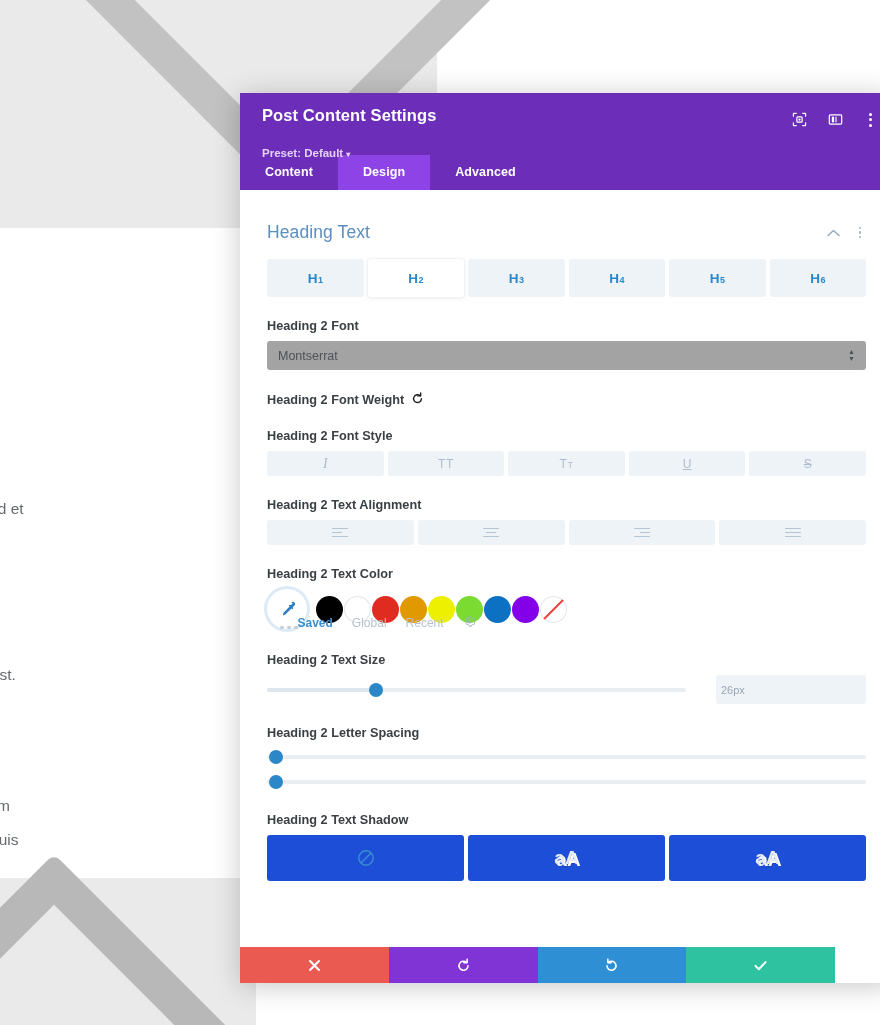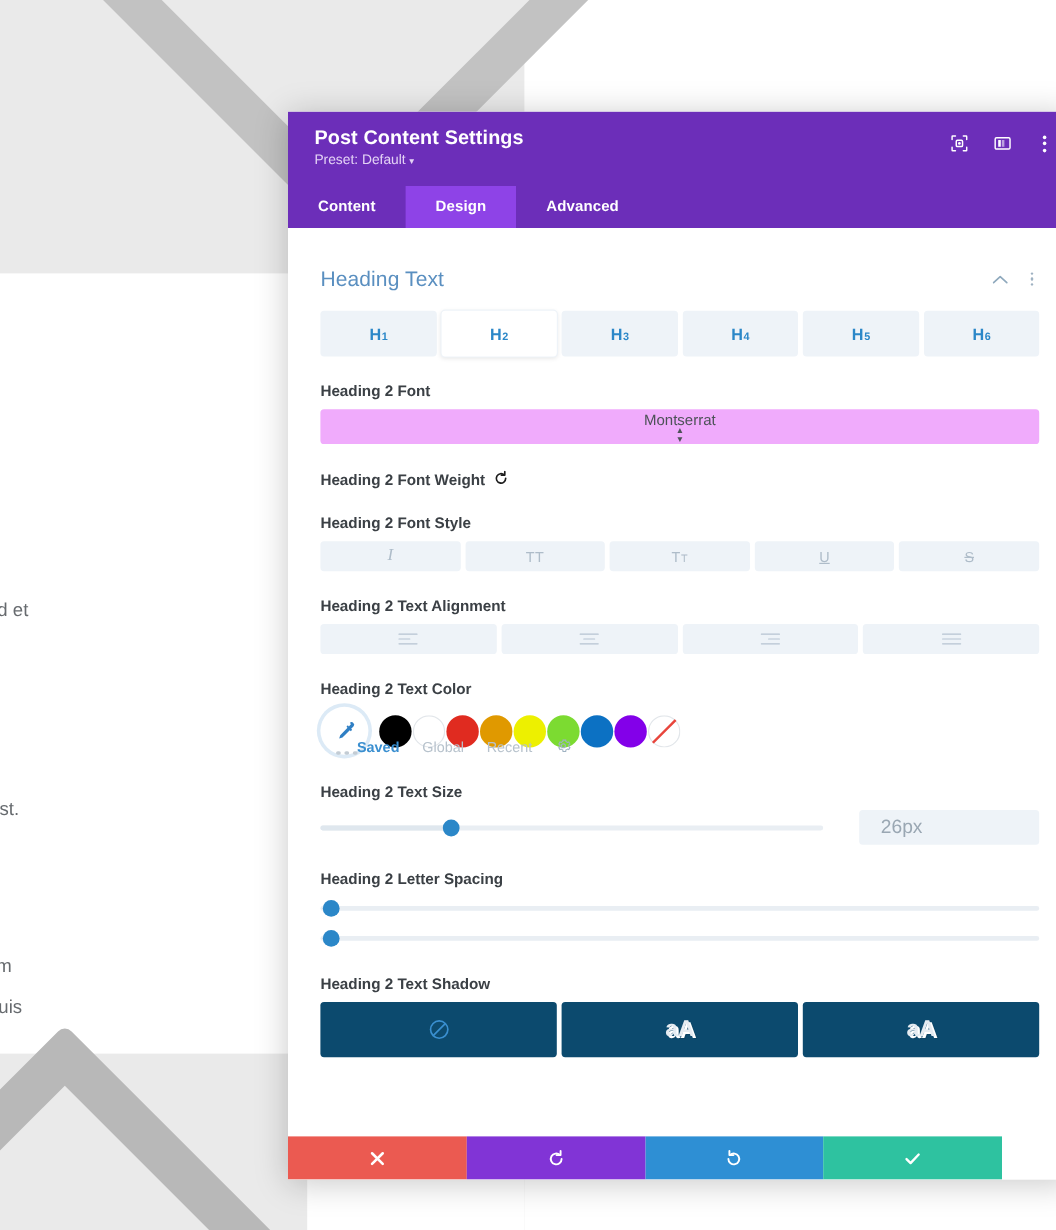--- a/index.html
+++ b/index.html
@@ -64,21 +64,21 @@
     background:#ffffff;
     box-shadow:0 3px 26px rgba(0,0,0,0.22);
     overflow:hidden;
     display:flex; flex-direction:column;
   }
   .m-header{
     background:#6c2eb9; height:62px; position:relative;
     padding:13px 18px 0 22px; flex:0 0 auto;
   }
   .m-title{ color:#fff; font-size:16.5px; font-weight:bold; letter-spacing:.1px; }
-  .m-preset{ color:#e3d2f5; font-size:11.5px; margin-top:3px; }
+  .m-preset{ color:#e3d2f5; font-size:11.5px; margin-top:22px;font-weight:bold; }
   .m-preset .caret{ font-size:8px; margin-left:3px; }
   .m-hdr-icons{ position:absolute; right:16px; top:18px; display:flex; gap:19px; align-items:center; }
   .hicon{ width:17px; height:17px; display:flex; align-items:center; justify-content:center; cursor:pointer; }
   .hicon svg{ display:block; }
   .kebab{ display:flex; flex-direction:column; gap:2.5px; align-items:center; justify-content:center; width:14px; height:17px; cursor:pointer; }
   .kebab i{ width:3px; height:3px; border-radius:50%; background:#fff; display:block; }
 
   .m-tabs{
     background:#6c2eb9; height:35px; display:flex; flex:0 0 auto;
   }
@@ -114,23 +114,23 @@
   .h-tab.active{ background:#ffffff; box-shadow:0 0 0 1px #eef3f8, 0 1px 4px rgba(0,0,0,0.12); }
   .h-tab sub{ font-size:9px; vertical-align:baseline; position:relative; top:2px; left:0.5px; }
 
   .fld-label{
     color:#3b4045; font-size:12.7px; font-weight:bold;
     margin:22px 0 8px 0; display:flex; align-items:center; gap:7px;
   }
   .reset-ic{ color:#2b2b2b; font-size:13px; line-height:1; cursor:pointer; display:inline-block; }
 
   .sel{
-    height:29px; background:#f0abfc; border-radius:3px;
-    display:flex; align-items:center; justify-content:flex-end;
-    padding:0 11px; color:#4c5257; font-size:12.5px; cursor:pointer;flex-direction:column;
+    height:29px; background:#a3a3a3; border-radius:3px;
+    display:flex; align-items:center; justify-content:space-between;
+    padding:0 11px; color:#4c5257; font-size:12.5px; cursor:pointer;
   }
   .sel .arrows{ display:flex; flex-direction:column; gap:1px; align-items:center; color:#4c5257; }
   .sel .arrows i{ font-size:7px; line-height:6px; font-style:normal; }
 
   .btn-row{ display:flex; gap:4px; }
   .sq-btn{
     flex:1 1 0; height:25px; background:#eef3f8; border-radius:3px;
     display:flex; align-items:center; justify-content:center;
     color:#aebcc9; font-size:12px; cursor:pointer;
   }
@@ -189,28 +189,28 @@
   .track-wrap{ flex:1 1 auto; position:relative; height:18px; display:flex; align-items:center; }
   .track{ width:100%; height:4px; background:#e9eef3; border-radius:3px; position:relative; }
   .track .fill{ position:absolute; left:0; top:0; height:4px; border-radius:3px; background:#dfe7ee; }
   .knob{
     position:absolute; width:14px; height:14px; border-radius:50%;
     background:#2b87c8; top:2px; transform:translate(-50%,-50%); top:50%;
     cursor:pointer;
   }
   .val-box{
     width:150px; height:29px; background:#eef3f8; border-radius:3px;
-    display:flex; align-items:center; padding:0 18px;
-    color:#9aa7b3; font-size:16px; flex:0 0 auto; cursor:text;
+    display:flex; align-items:center; padding:0 5px;
+    color:#9aa7b3; font-size:11px; flex:0 0 auto; cursor:text;
   }
 
   
   .shadow-row{ display:flex; gap:4px; margin-top:8px; }
   .sh-btn{
-    flex:1 1 0; height:46px; background:#0c4a6e; border-radius:3px;
+    flex:1 1 0; height:46px; background:#1d4ed8; border-radius:3px;
     display:flex; align-items:center; justify-content:center; cursor:pointer;
     color:#b6c4d1;
   }
   .sh-ab{ font-size:19px; font-weight:bold; color:#e5ebf1; text-shadow:2px 2px 0 #ffffff, 3px 3px 0 rgba(0,0,0,0.09); }
   .mscroll-thumb{
     position:absolute; right:7px; top:0px; width:6px; height:396px;
     background:#3e4a55; border-radius:0px; cursor:pointer;
   }
 
   

